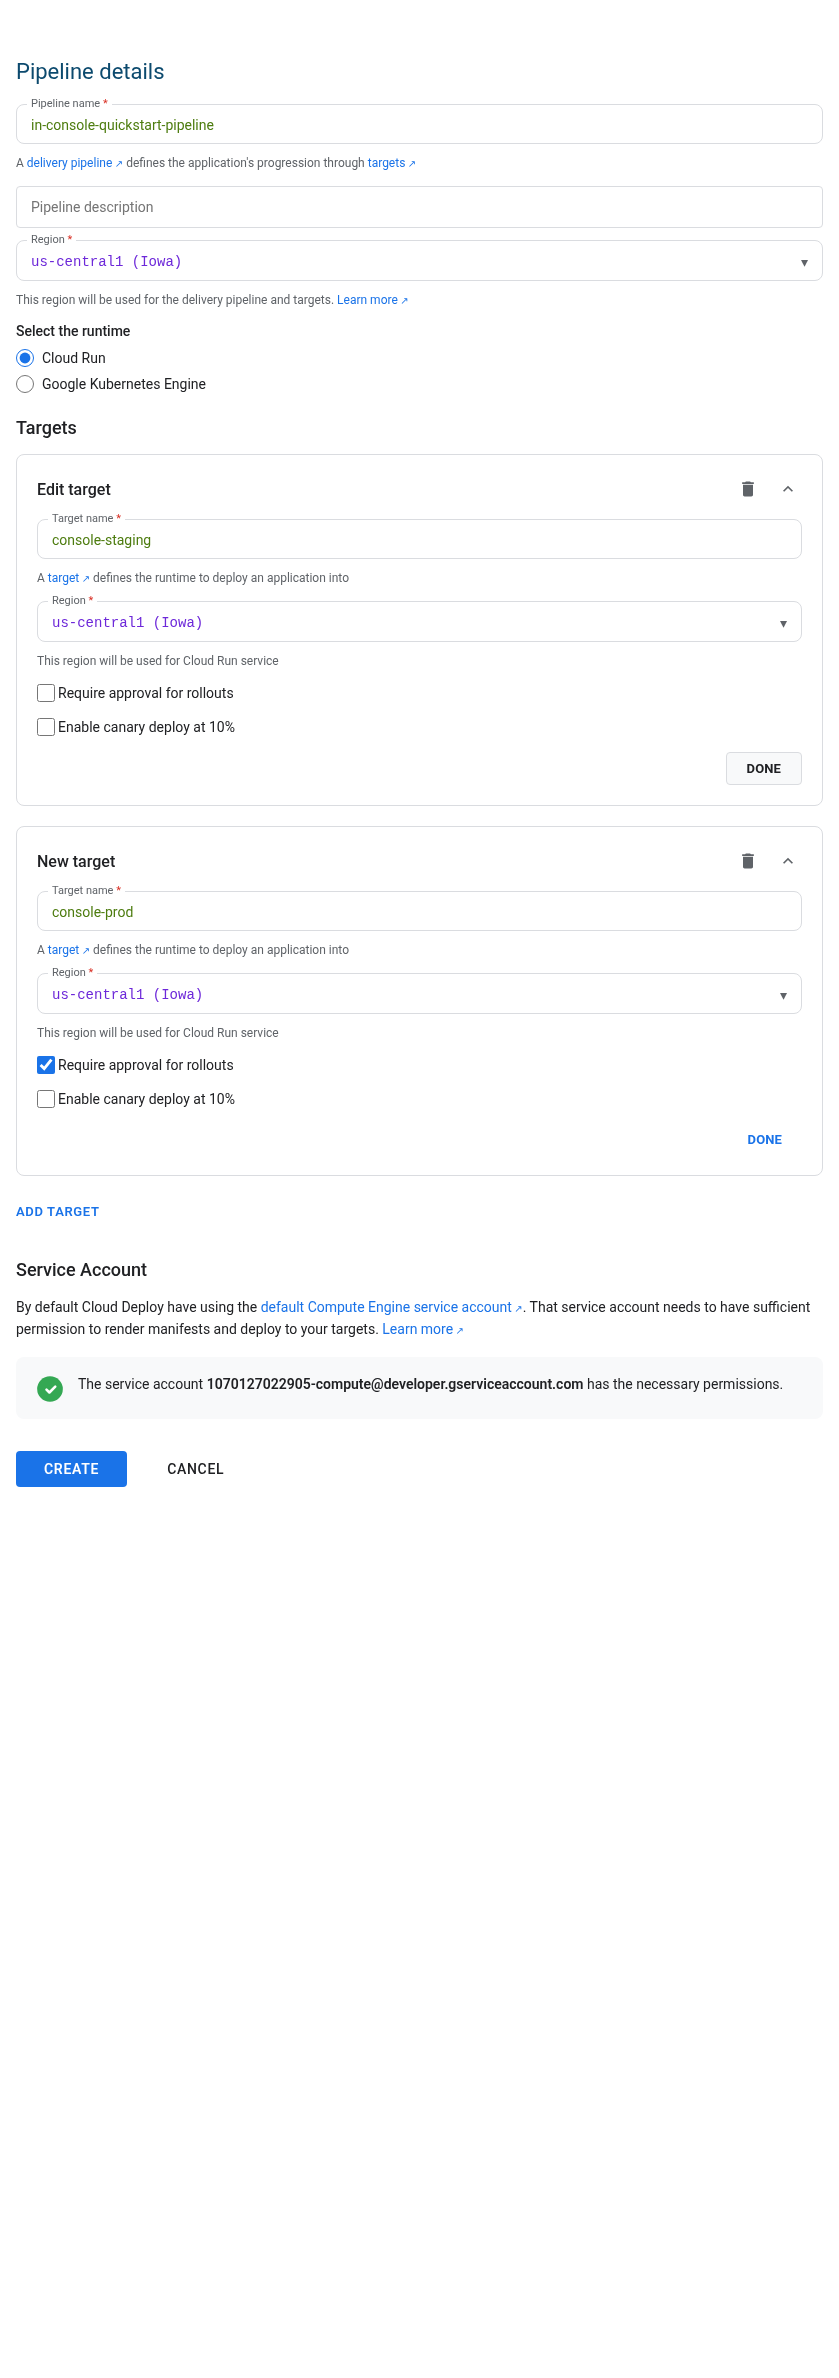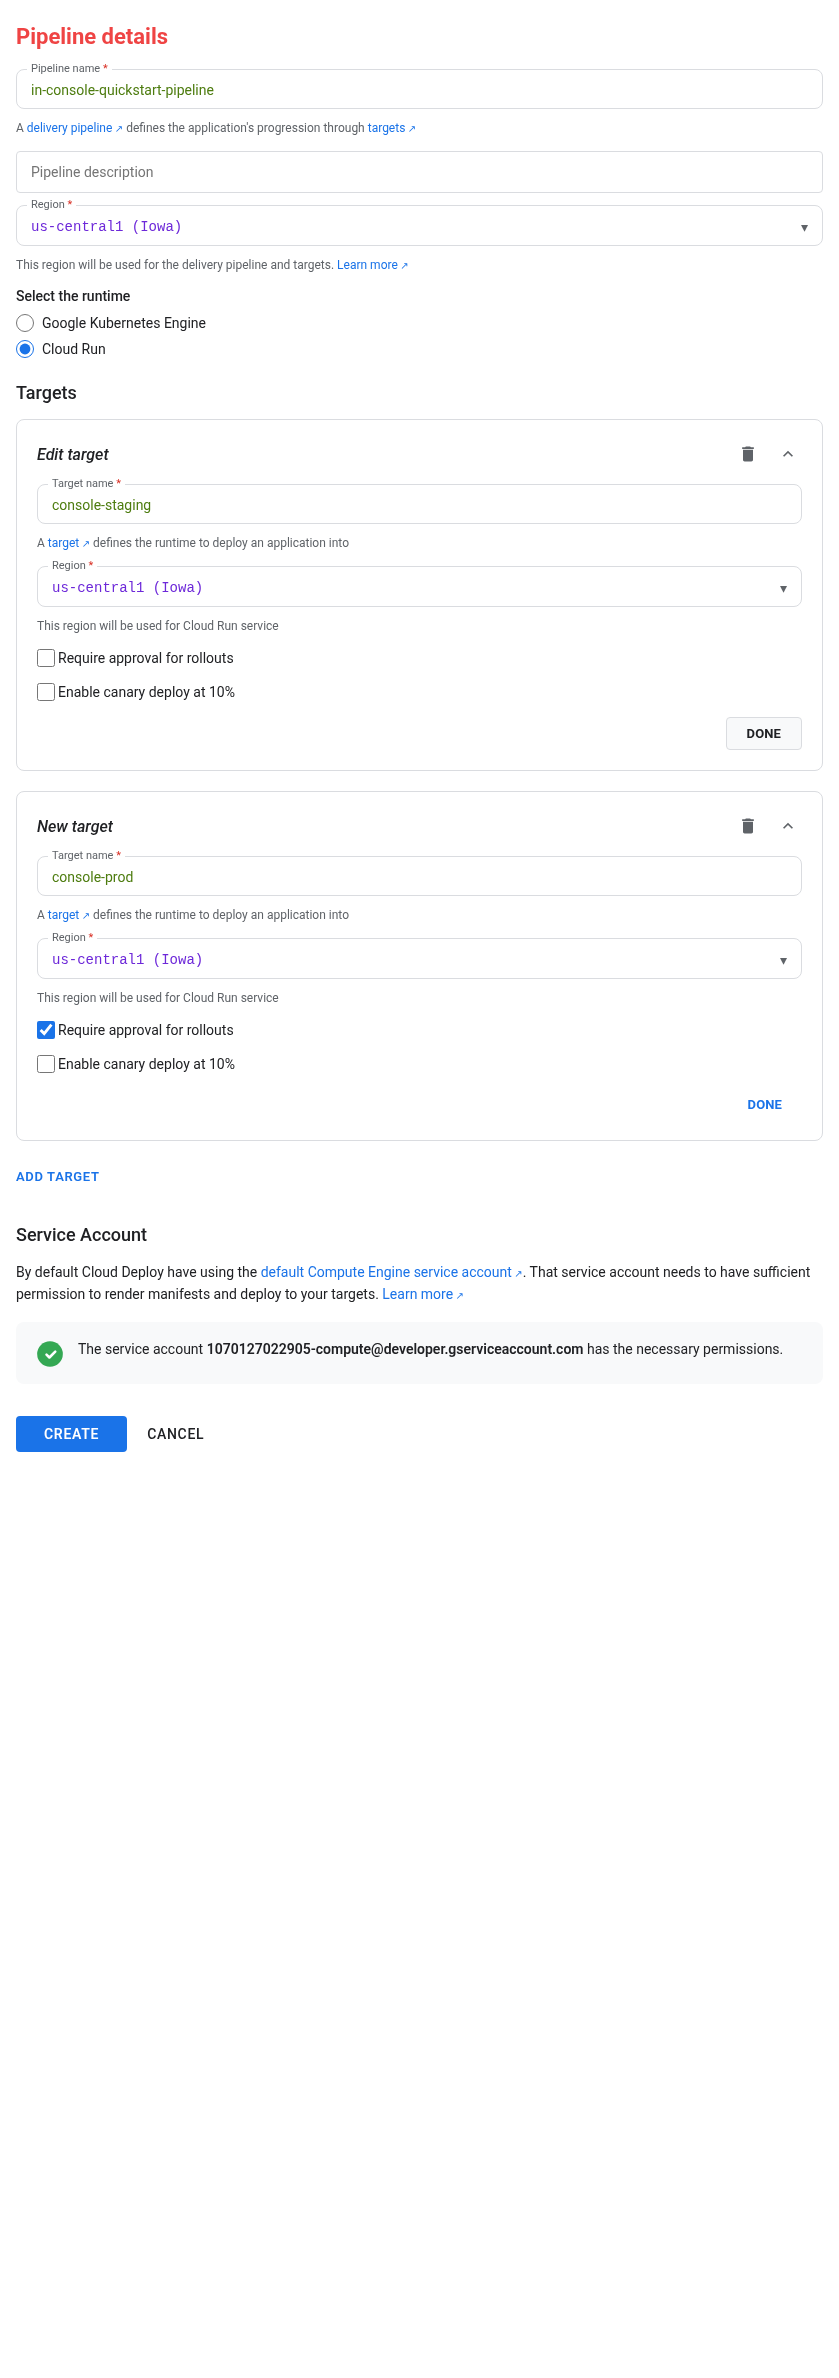--- a/index.html
+++ b/index.html
@@ -6,23 +6,24 @@
     body {
       font-family: 'Google Sans', Roboto, Arial, sans-serif;
       font-size: 14px;
       color: #202124;
       background: #fff;
       width: 839px;
       padding: 24px 16px 32px 16px;
     }
     h1 {
       font-size: 22px;
-      font-weight: 700;
+      font-weight: 400;
       margin-bottom: 20px;
-      color: #ef4444;
+      color: #0c4a6e;
+      margin-top: 35px;
     }
     h2 {
       font-size: 18px;
       font-weight: 500;
       margin-bottom: 16px;
       color: #202124;
     }
     h3 {
       font-size: 16px;
       font-weight: 500;
@@ -136,21 +137,20 @@
       border: 1px solid #dadce0;
       border-radius: 8px;
       padding: 20px;
       margin-bottom: 20px;
     }
     .target-card-header {
       display: flex;
       align-items: center;
       justify-content: space-between;
       margin-bottom: 16px;
-      font-style: italic;
     }
     .target-card-actions {
       display: flex;
       align-items: center;
       gap: 12px;
     }
     .icon-btn {
       background: none;
       border: none;
       cursor: pointer;
@@ -231,21 +231,21 @@
       font-size: 14px;
       color: #202124;
       line-height: 1.6;
     }
     .sa-status-text strong {
       font-weight: 600;
     }
     .bottom-actions {
       display: flex;
       align-items: center;
-      gap: 4px;
+      gap: 24px;
       margin-top: 32px;
     }
     .create-btn {
       background: #1a73e8;
       color: #fff;
       border: none;
       border-radius: 4px;
       padding: 10px 28px;
       font-size: 14px;
       font-weight: 600;
@@ -308,26 +308,26 @@
 
 <div class="helper-text">
   <span>This region will be used for the delivery pipeline and targets. </span><a class="external" href="#"><span>Learn more</span></a>
 </div>
 
 
 <div class="runtime-section">
   <div class="runtime-label">Select the runtime</div>
   <div class="radio-group">
     <label class="radio-item">
+      <input type="radio" name="runtime" checked="" style="">
+      <span>Cloud Run</span>
+    </label>
+    <label class="radio-item">
       <input type="radio" name="runtime" style="">
       <span>Google Kubernetes Engine</span>
-    </label>
-    <label class="radio-item">
-      <input type="radio" name="runtime" checked="" style="">
-      <span>Cloud Run</span>
     </label>
   </div>
 </div>
 
 
 <div class="targets-section">
   <h2>Targets</h2>
 
   
   <div class="target-card">

